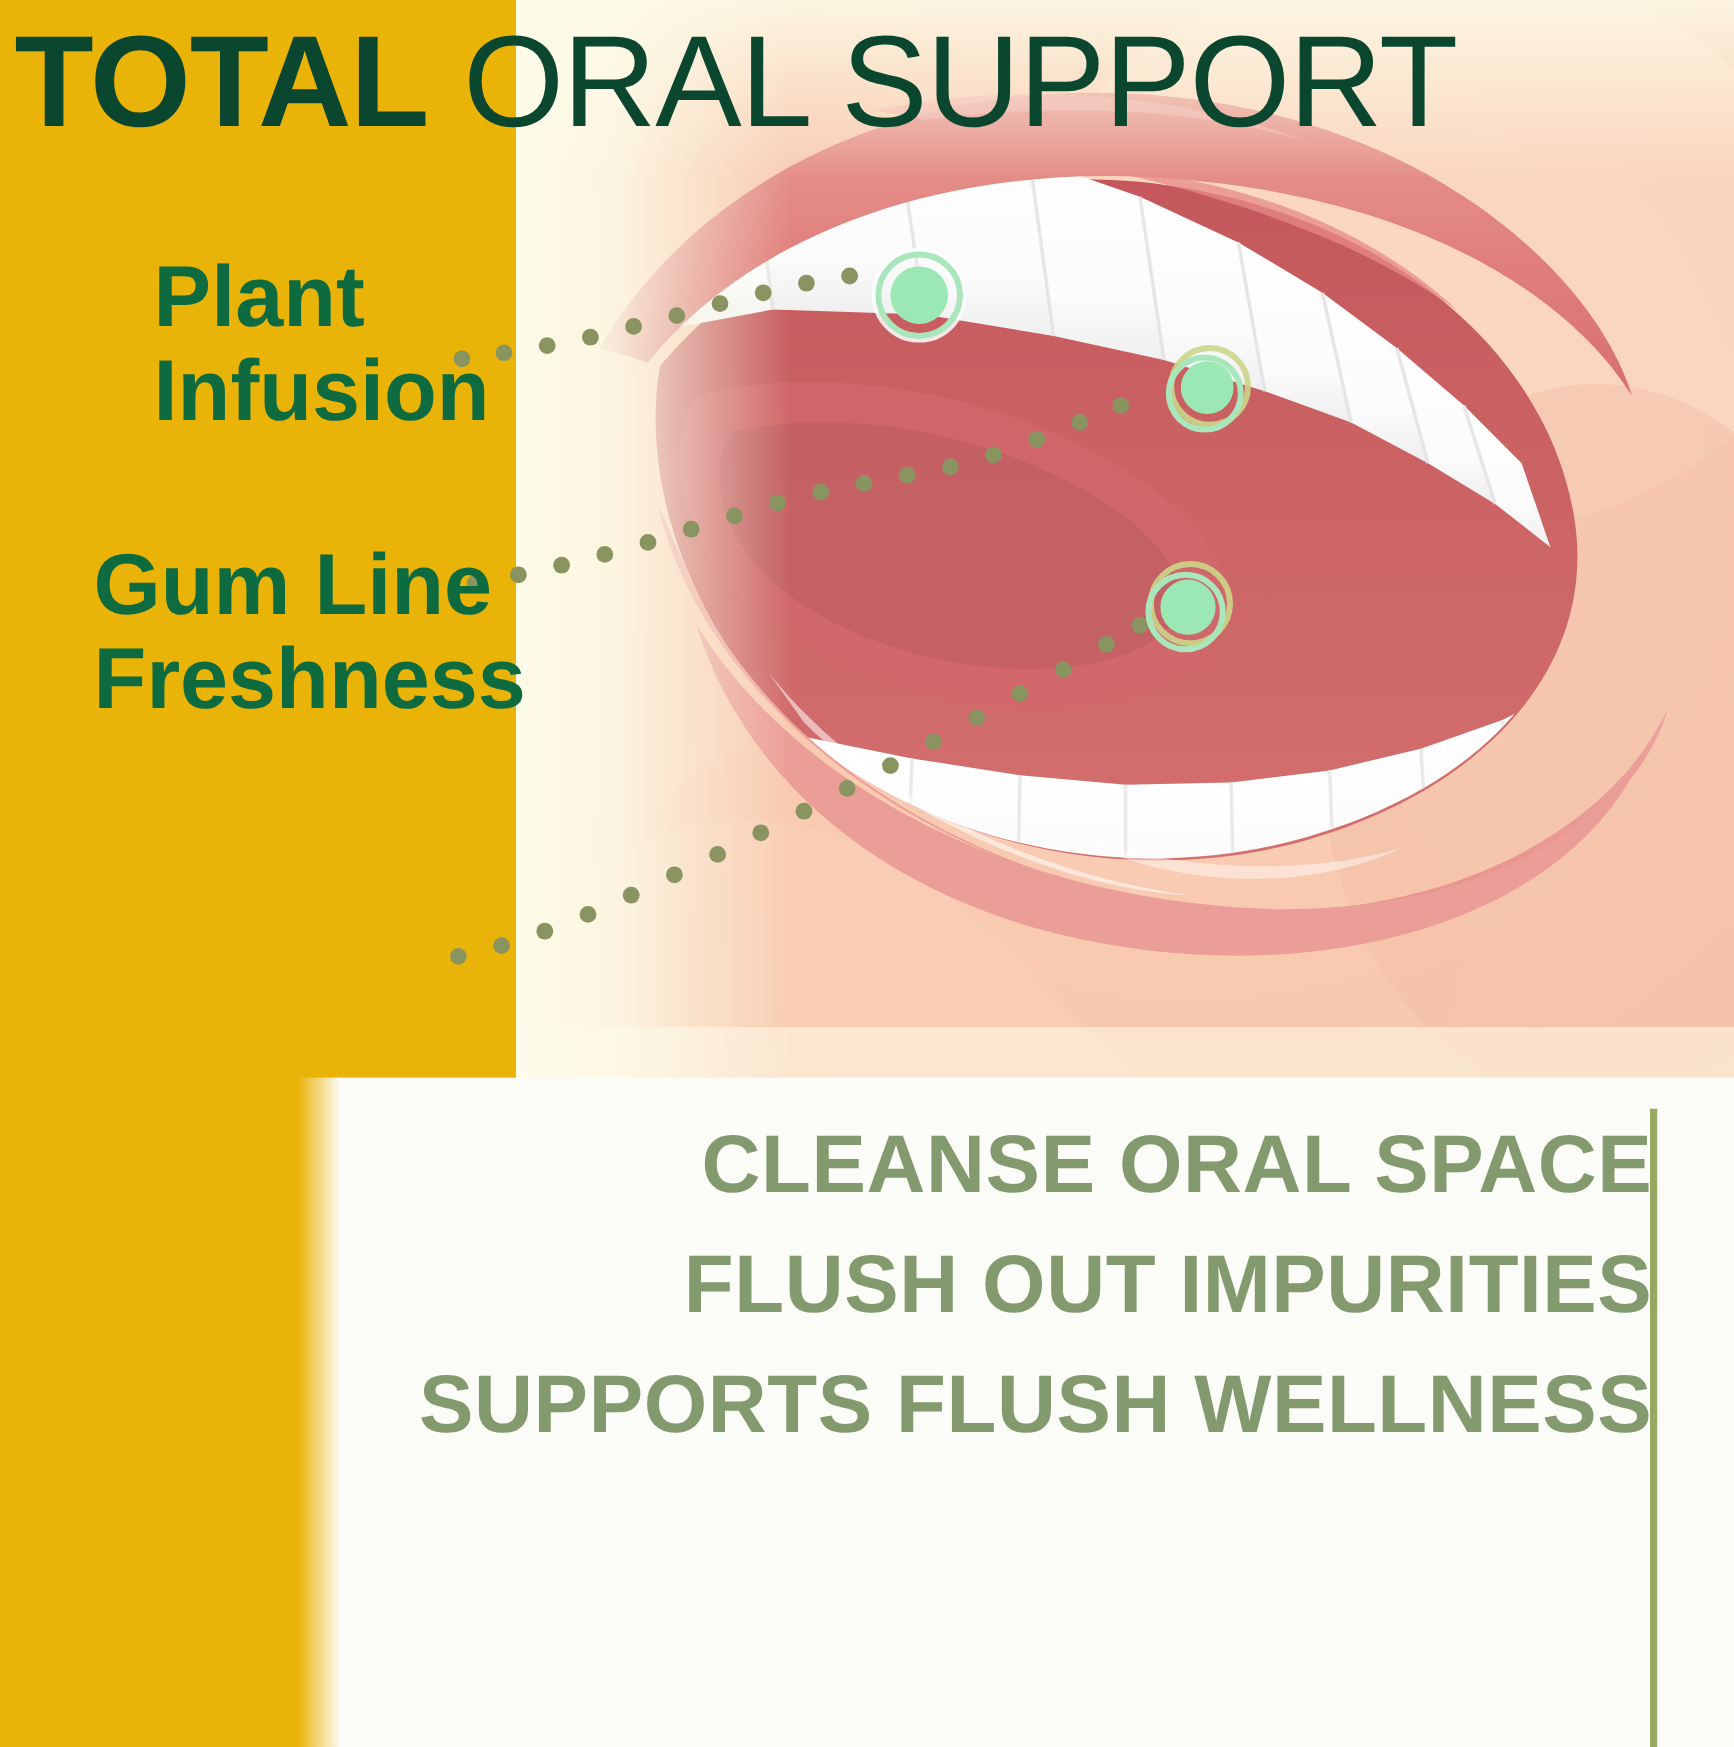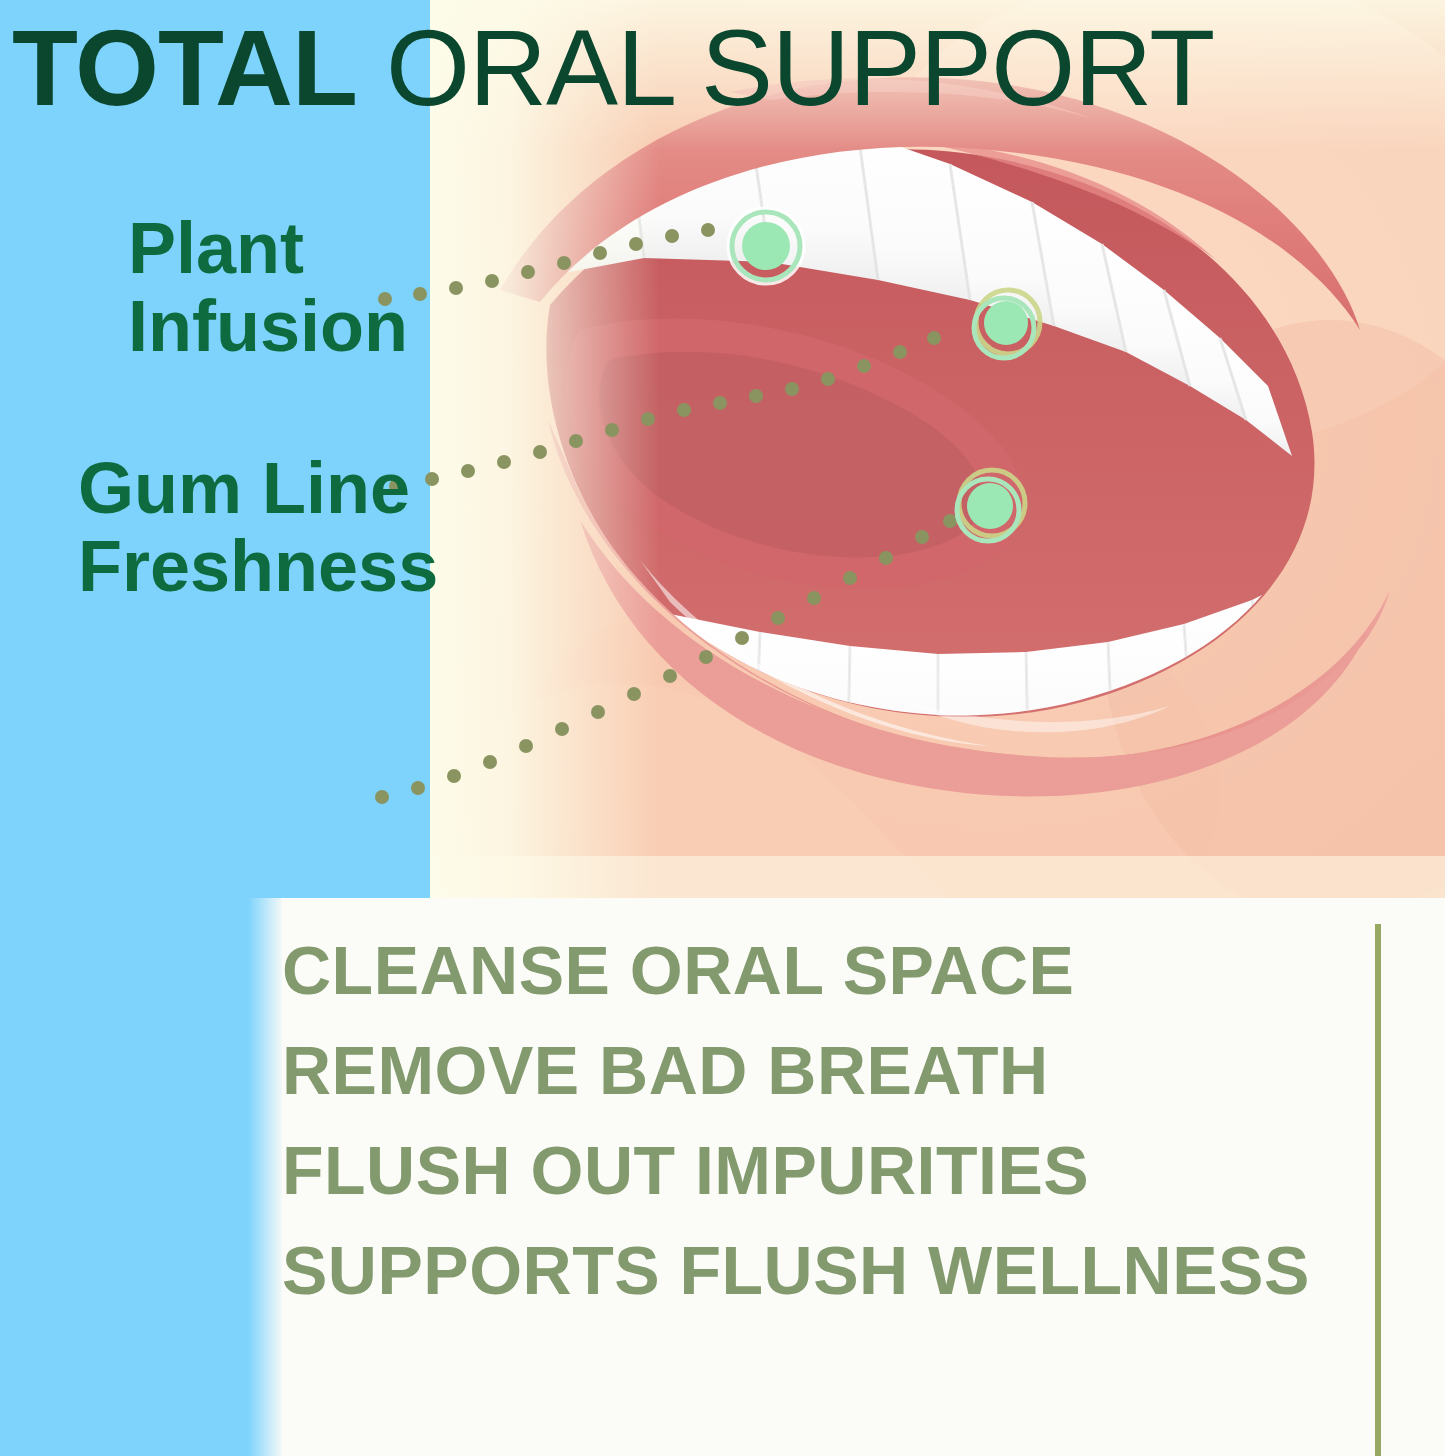--- a/index.html
+++ b/index.html
@@ -5,21 +5,21 @@
   html,body{margin:0;padding:0;}
   body{
     width:1445px;height:1456px;
     background:#fdfcea;
     font-family:"Liberation Sans", sans-serif;
     overflow:hidden;
   }
   #page{
     position:relative;
     width:1445px;height:1456px;
-    background:#7dd3fc;
+    background:#eab308;
     overflow:hidden;
   }
 
   
   .photo{
     position:absolute;
     left:430px; top:0px;
     width:1015px; height:930px;
     overflow:hidden;
   }
@@ -82,21 +82,21 @@
     content:"";
     position:absolute;
     left:-34px; top:0;
     width:36px; height:558px;
     background:linear-gradient(to right,rgba(253,252,233,0),#fbfbf7);
   }
   .benefit-list{
     position:absolute;
     left:0; top:22px;
     width:1095px;
-    text-align:left;
+    text-align:right;
   }
   .benefit-line{
     color:#829a6d;
     font-weight:bold;
     font-stretch:condensed;
     font-size:68px;
     line-height:100px;
     letter-spacing:0.5px;
     white-space:nowrap;
   }
@@ -332,20 +332,19 @@
   </svg>
 
   <div class="callout" id="callout-0">Plant
 Infusion</div>
   <div class="callout" id="callout-1">Gum Line
 Freshness</div>
 
   <div class="benefits">
     <div class="benefit-list">
       <div class="benefit-line">CLEANSE ORAL SPACE</div>
-      <div class="benefit-line">REMOVE BAD BREATH</div>
       <div class="benefit-line">FLUSH OUT IMPURITIES</div>
       <div class="benefit-line">SUPPORTS FLUSH WELLNESS</div>
     </div>
     <div class="vrule"></div>
   </div>
 
 </div>
 
 </body></html>

